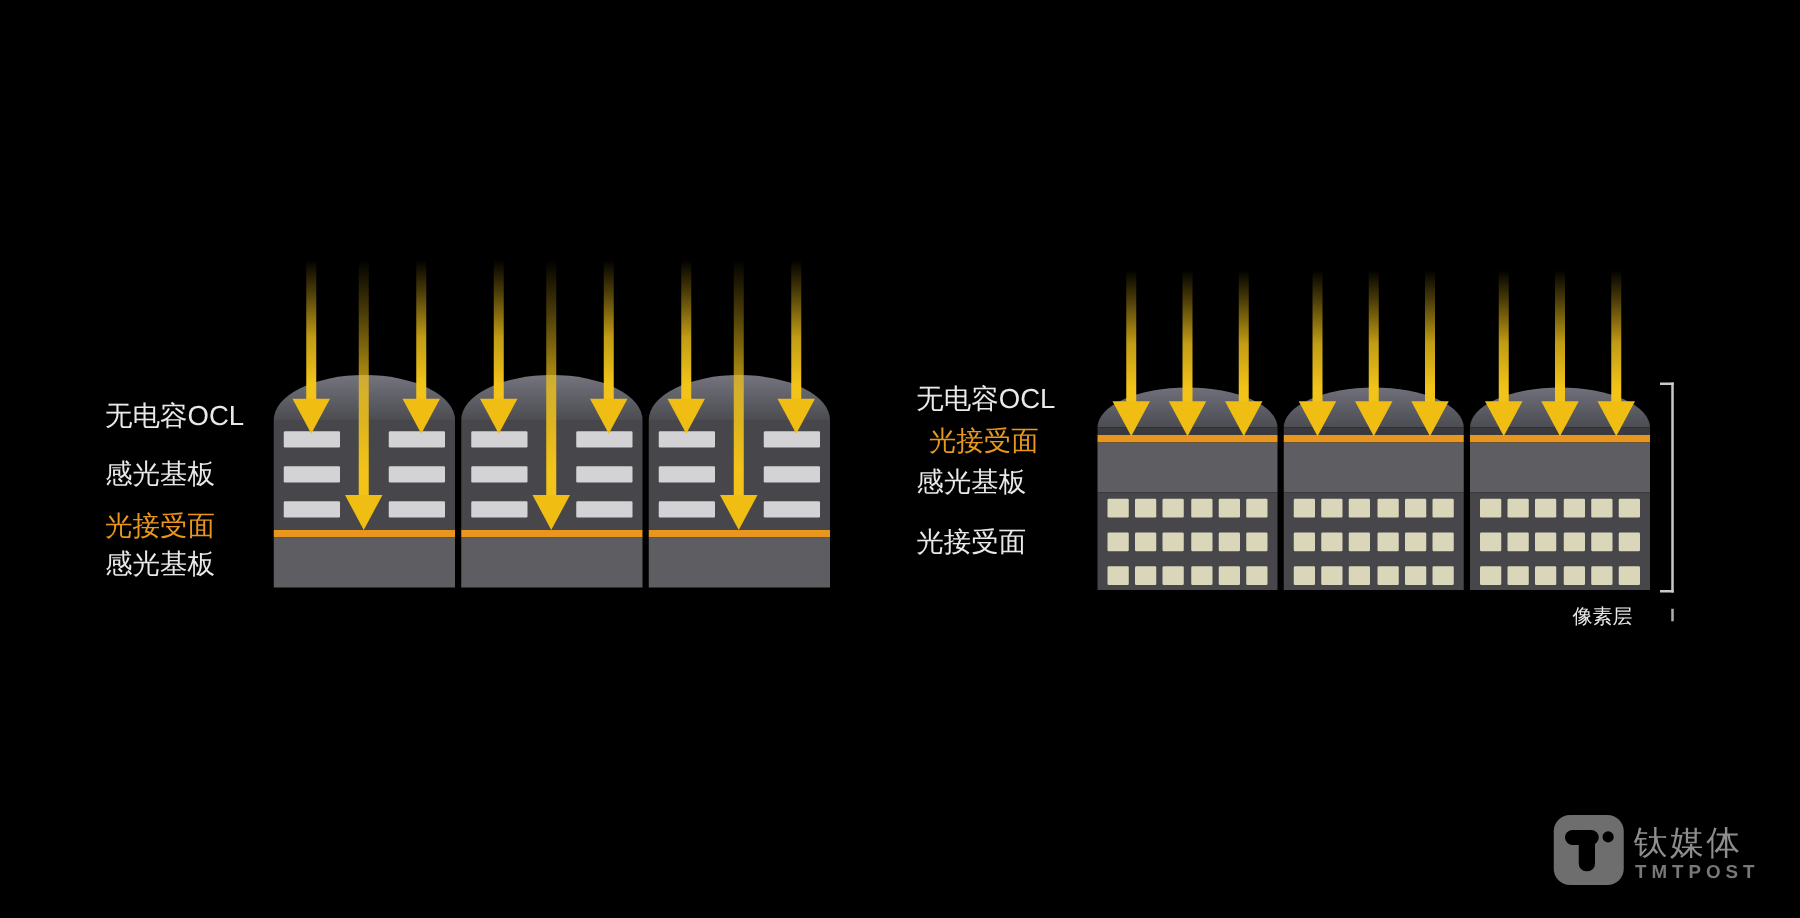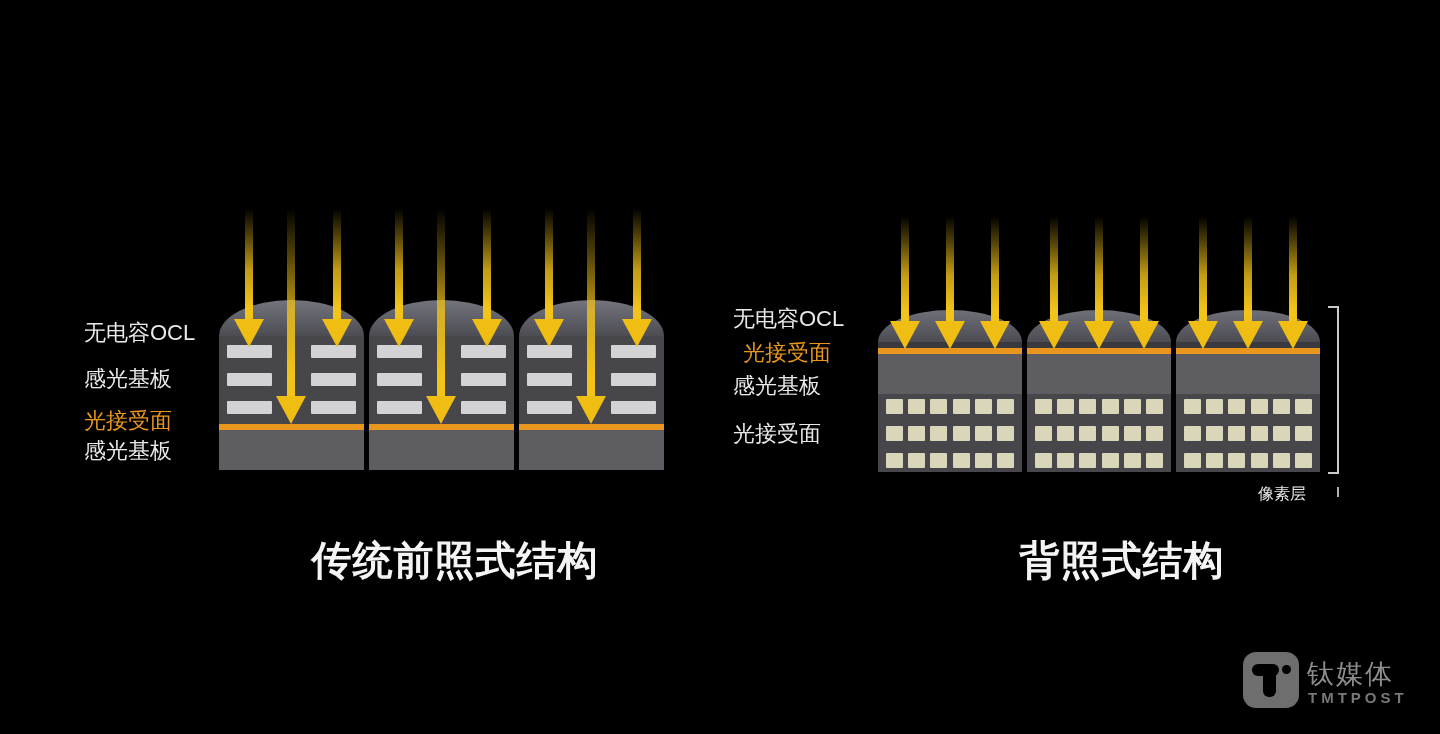--- a/index.html
+++ b/index.html
@@ -241,22 +241,20 @@
       <div class="head" style="left: 1188px; top: 321px;"></div>
       <div class="shaft" style="left: 1244px; top: 216px; height: 107px;"></div>
       <div class="head" style="left: 1233px; top: 321px;"></div>
       <div class="shaft" style="left: 1289px; top: 216px; height: 107px;"></div>
       <div class="head" style="left: 1278px; top: 321px;"></div>
     </div>
 
   <div class="bracket"></div>
   <div class="tick"></div>
 
-  <div class="title" style="left:205px;">传统前照式结构</div>
-  <div class="title" style="left:872px;">背照式结构</div>
 
   <div class="logo-icon">
     <div class="logo-cross"></div>
     <div class="logo-dot"></div>
     <div class="logo-stem"></div>
   </div>
   <div class="logo-cn">钛媒体</div>
   <div class="logo-en">TMTPOST</div>
 
 </div>

